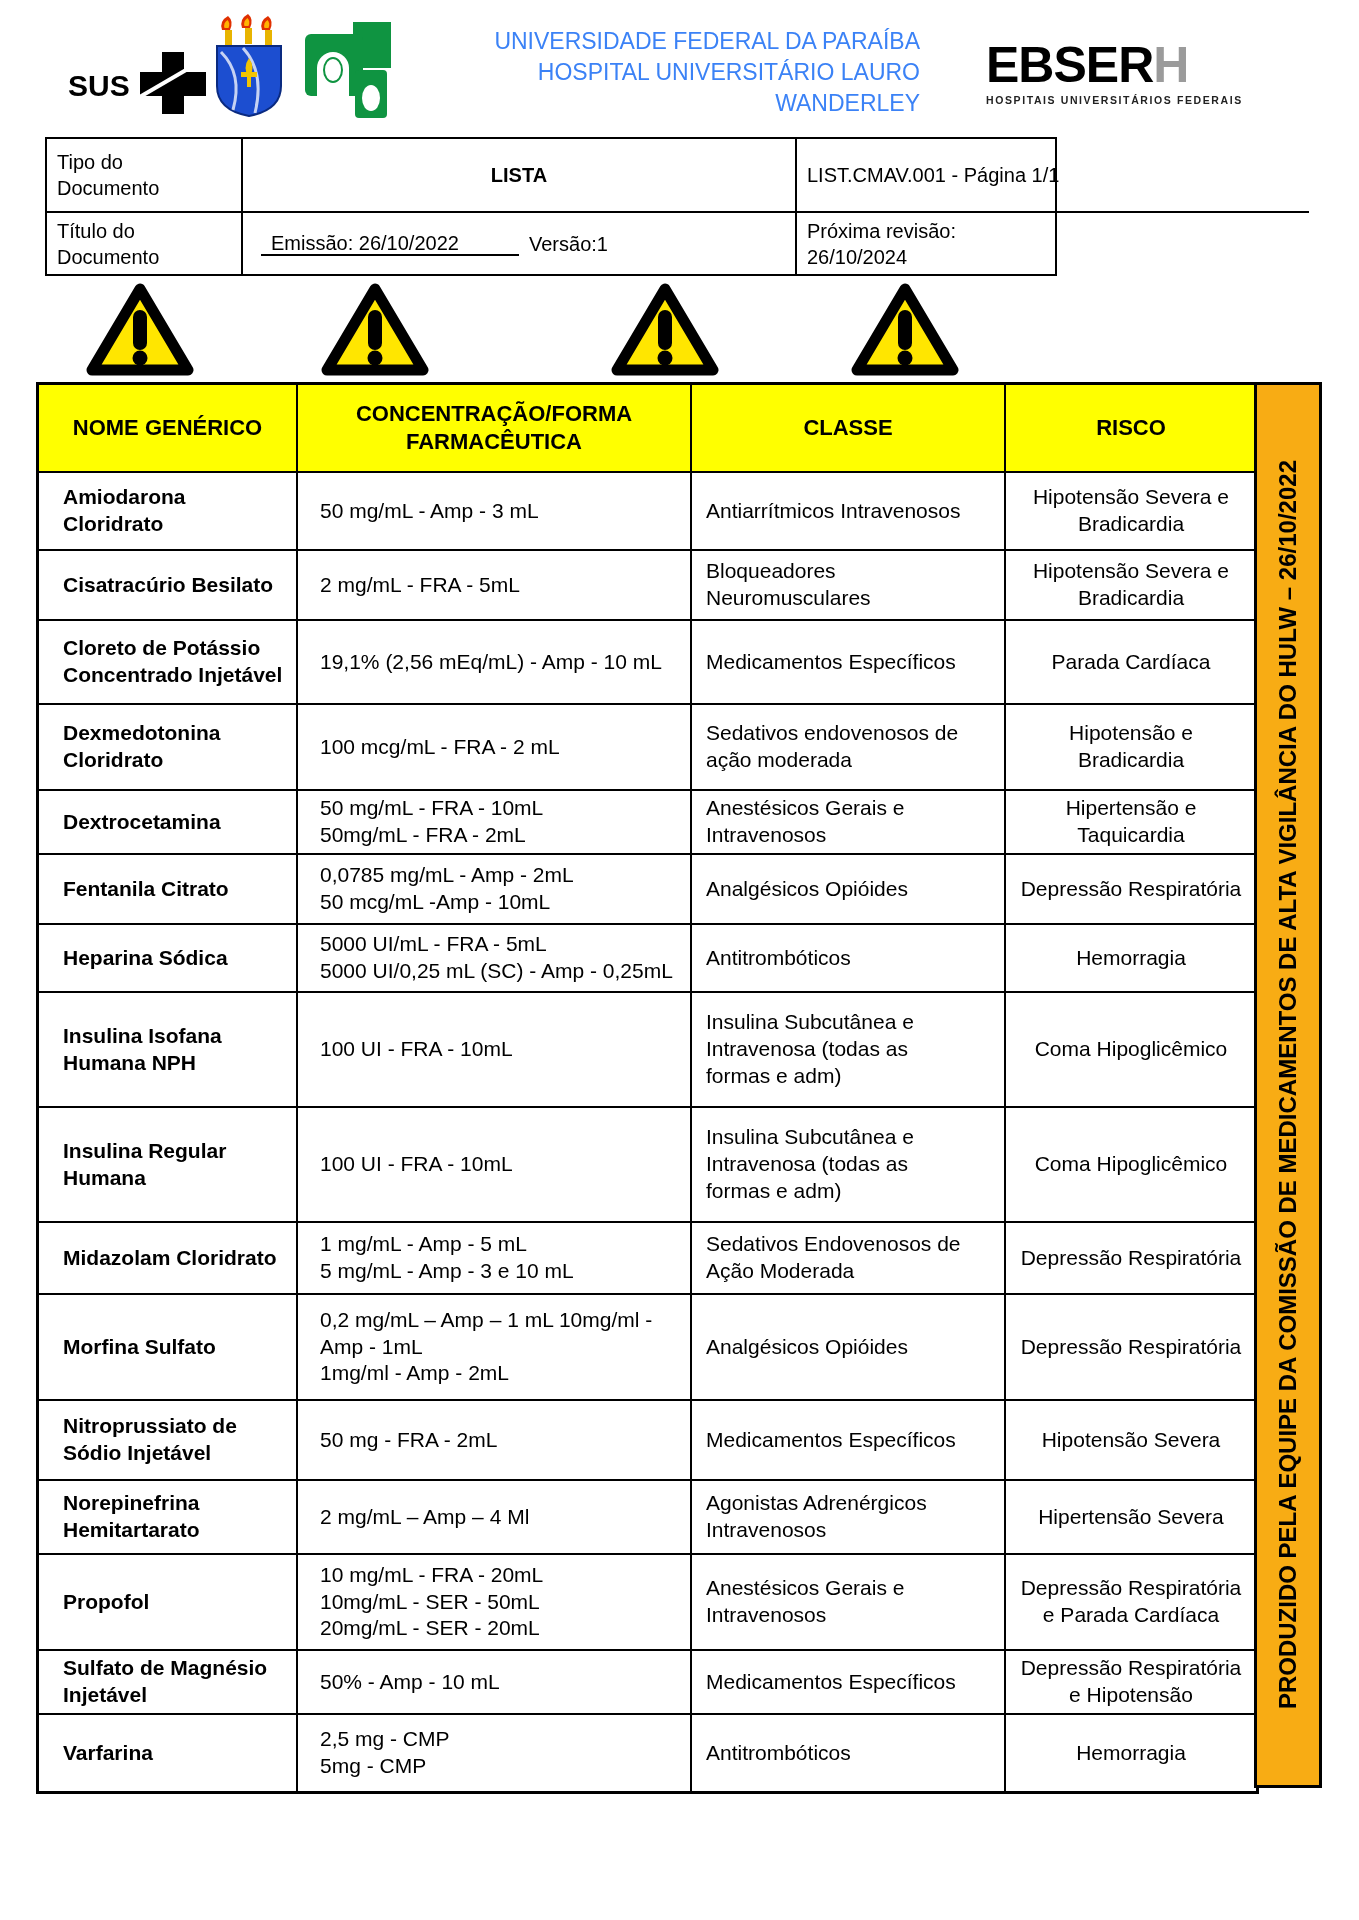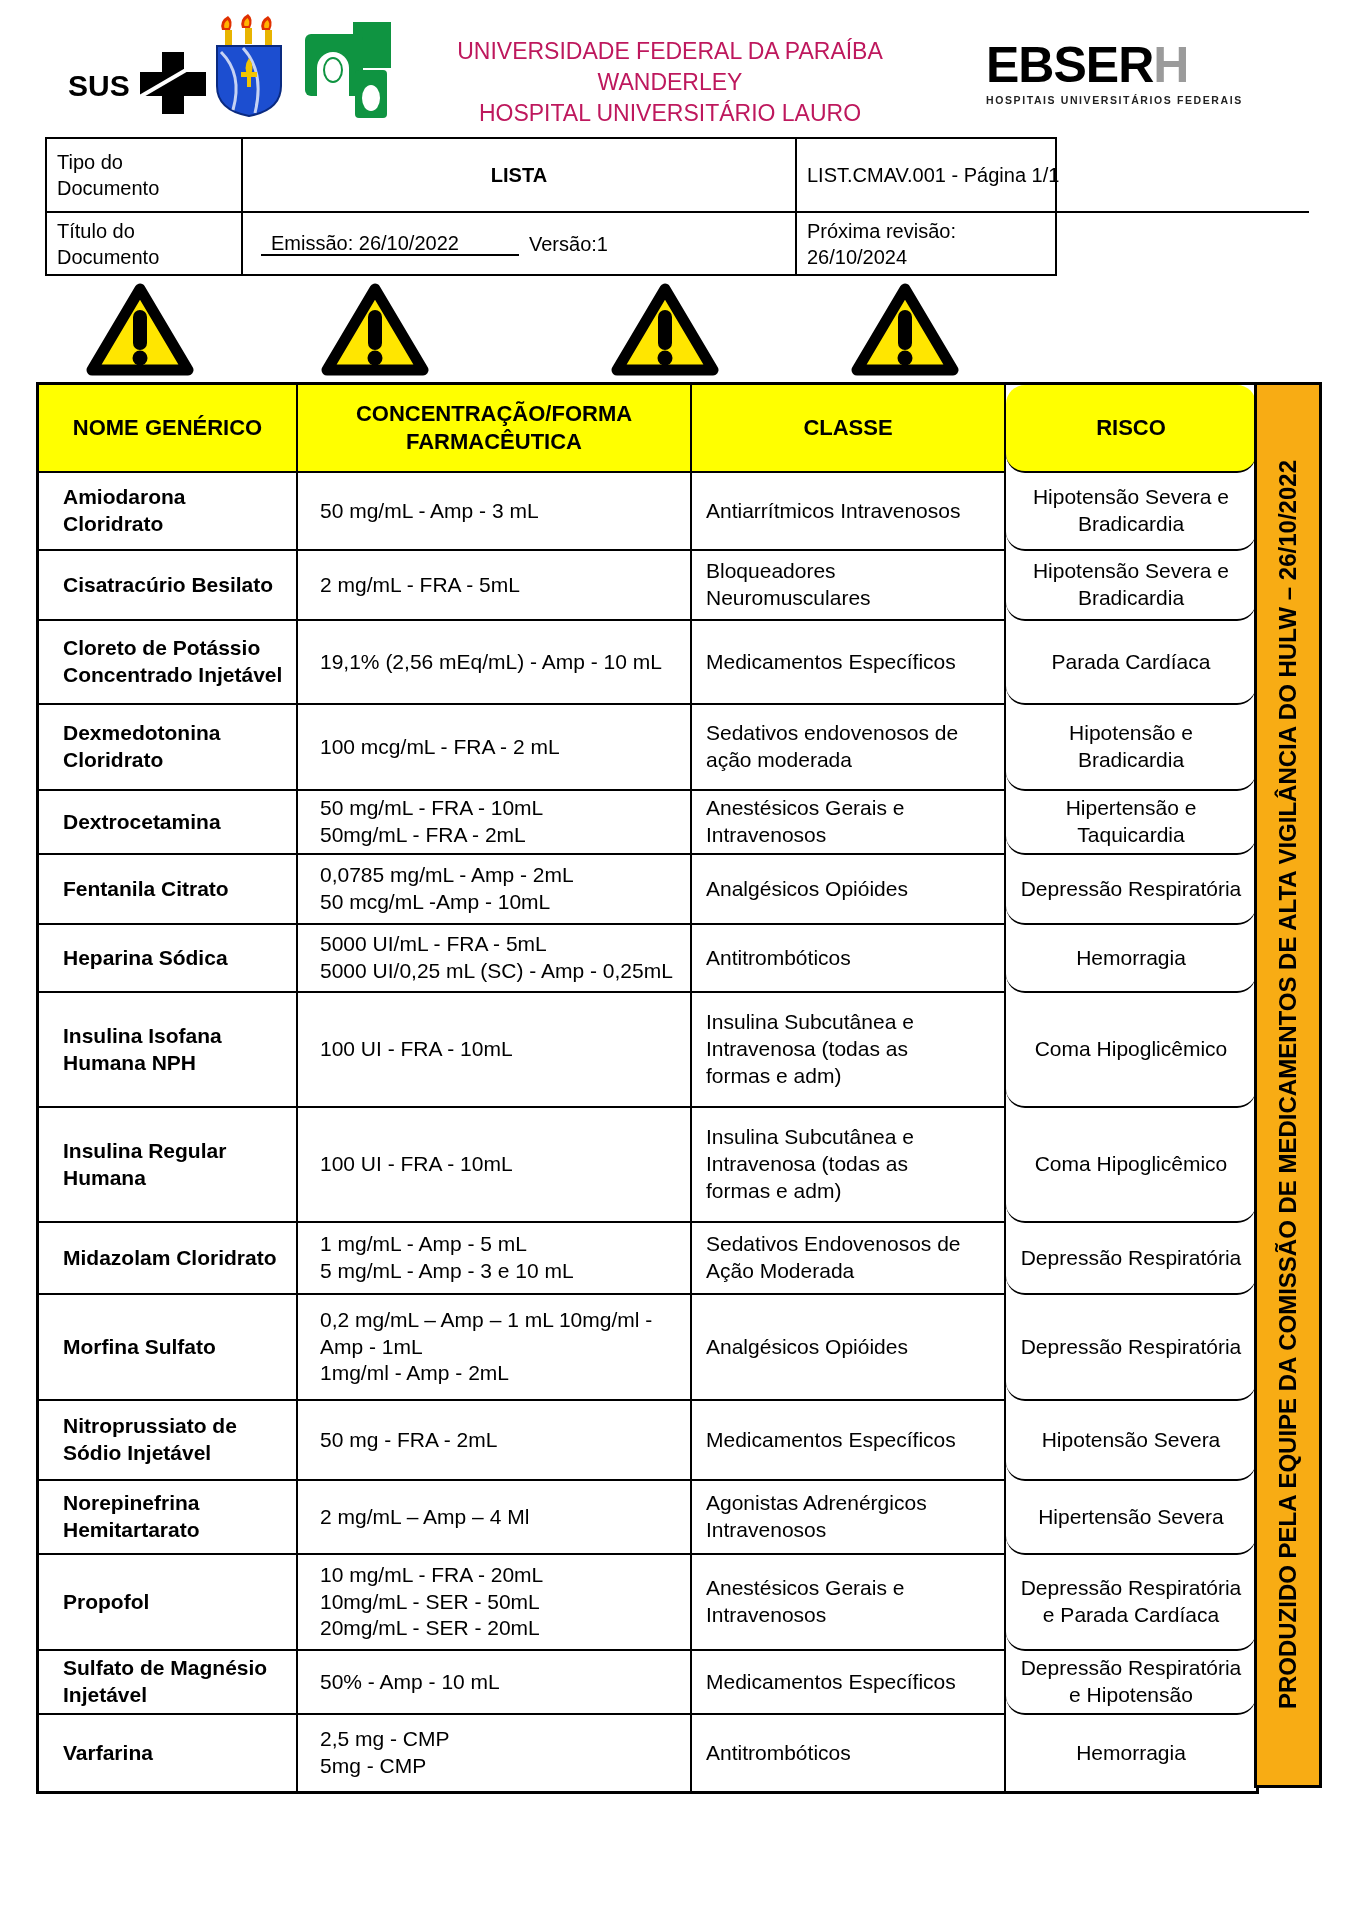--- a/index.html
+++ b/index.html
@@ -4,22 +4,22 @@
 <style>
   html,body{margin:0;padding:0;background:#fff;}
   .page{position:relative;width:1359px;height:1920px;background:#fff;
         font-family:"Liberation Sans",sans-serif;color:#000;overflow:hidden;}
 
   
   .logo-row{position:absolute;top:0;left:0;width:100%;height:125px;}
   .sus{position:absolute;left:68px;top:50px;}
   .ufpb{position:absolute;left:213px;top:14px;}
   .hu{position:absolute;left:303px;top:20px;}
-  .uni-text{position:absolute;left:420px;top:36px;width:500px;text-align:center;
-            color:#be185d;font-size:23px;line-height:1.35;}
+  .uni-text{position:absolute;left:420px;top:26px;width:500px;text-align:right;
+            color:#3b82f6;font-size:23px;line-height:1.35;}
   .ebserh{position:absolute;left:986px;top:40px;width:260px;}
   .ebserh-word{font-size:50px;font-weight:800;letter-spacing:-1px;line-height:1;}
   .ebserh-word .h{color:#9b9b9b;}
   .ebserh-sub{font-size:10.5px;font-weight:bold;letter-spacing:1.6px;color:#222;margin-top:4px;}
 
   
   .doc-table{position:absolute;left:45px;top:137px;width:1012px;border:2px solid #000;
              display:grid;grid-template-columns:196px 554px 258px 254px;grid-template-rows:74px 61px;
              font-size:20px;box-sizing:border-box;}
   .dcell{border-right:2px solid #000;border-bottom:2px solid #000;display:flex;
@@ -36,21 +36,21 @@
   
   .tri{position:absolute;top:280px;}
   .tri.t1{left:85px;} .tri.t2{left:320px;} .tri.t3{left:610px;} .tri.t4{left:850px;}
 
   
   .med-wrap{position:absolute;left:36px;top:382px;}
   .med-grid{display:grid;grid-template-columns:259px 394px 314px 250px;
             border:3px solid #000;background:#fff;font-size:21px;box-sizing:content-box;}
   .cell{border-right:2px solid #000;border-bottom:2px solid #000;display:flex;
         flex-direction:column;justify-content:center;padding:4px 8px;box-sizing:border-box;line-height:1.28;}
-  .cell.no-r{border-right:none;border-radius:19px;}
+  .cell.no-r{border-right:none;}
   .cell.no-b{border-bottom:none;}
   .c-head{background:var(--yellow,#ffff00);font-weight:bold;font-size:22px;
           text-align:center;align-items:center;}
   .c-name{font-weight:bold;padding-left:24px;}
   .c-conc{padding-left:22px;}
   .c-classe{padding-left:14px;}
   .c-risco{text-align:center;align-items:center;}
 
   
   .side-banner{position:absolute;left:1254px;top:382px;width:68px;height:1406px;
@@ -106,22 +106,22 @@
         <rect x="2" y="14" width="58" height="62" rx="6" fill="#0f9441"></rect>
         <path d="M14 76 V48 a16 16 0 0 1 32 0 V76 Z" fill="#ffffff"></path>
         <ellipse cx="30" cy="50" rx="9" ry="12" fill="#ffffff" stroke="#0f9441" stroke-width="2"></ellipse>
         <rect x="52" y="50" width="32" height="48" rx="4" fill="#0f9441"></rect>
         <ellipse cx="68" cy="78" rx="9" ry="13" fill="#ffffff"></ellipse>
       </svg>
     </div>
 
     <div class="uni-text">
         <div>UNIVERSIDADE FEDERAL DA PARAÍBA</div>
+        <div>HOSPITAL UNIVERSITÁRIO LAURO</div>
         <div>WANDERLEY</div>
-        <div>HOSPITAL UNIVERSITÁRIO LAURO</div>
       </div>
 
     <div class="ebserh">
       <div class="ebserh-word"><span>EBSER</span><span class="h">H</span></div>
       <div class="ebserh-sub">HOSPITAIS UNIVERSITÁRIOS FEDERAIS</div>
     </div>
   </div>
 
   <div class="doc-table">
     <div class="dcell">

